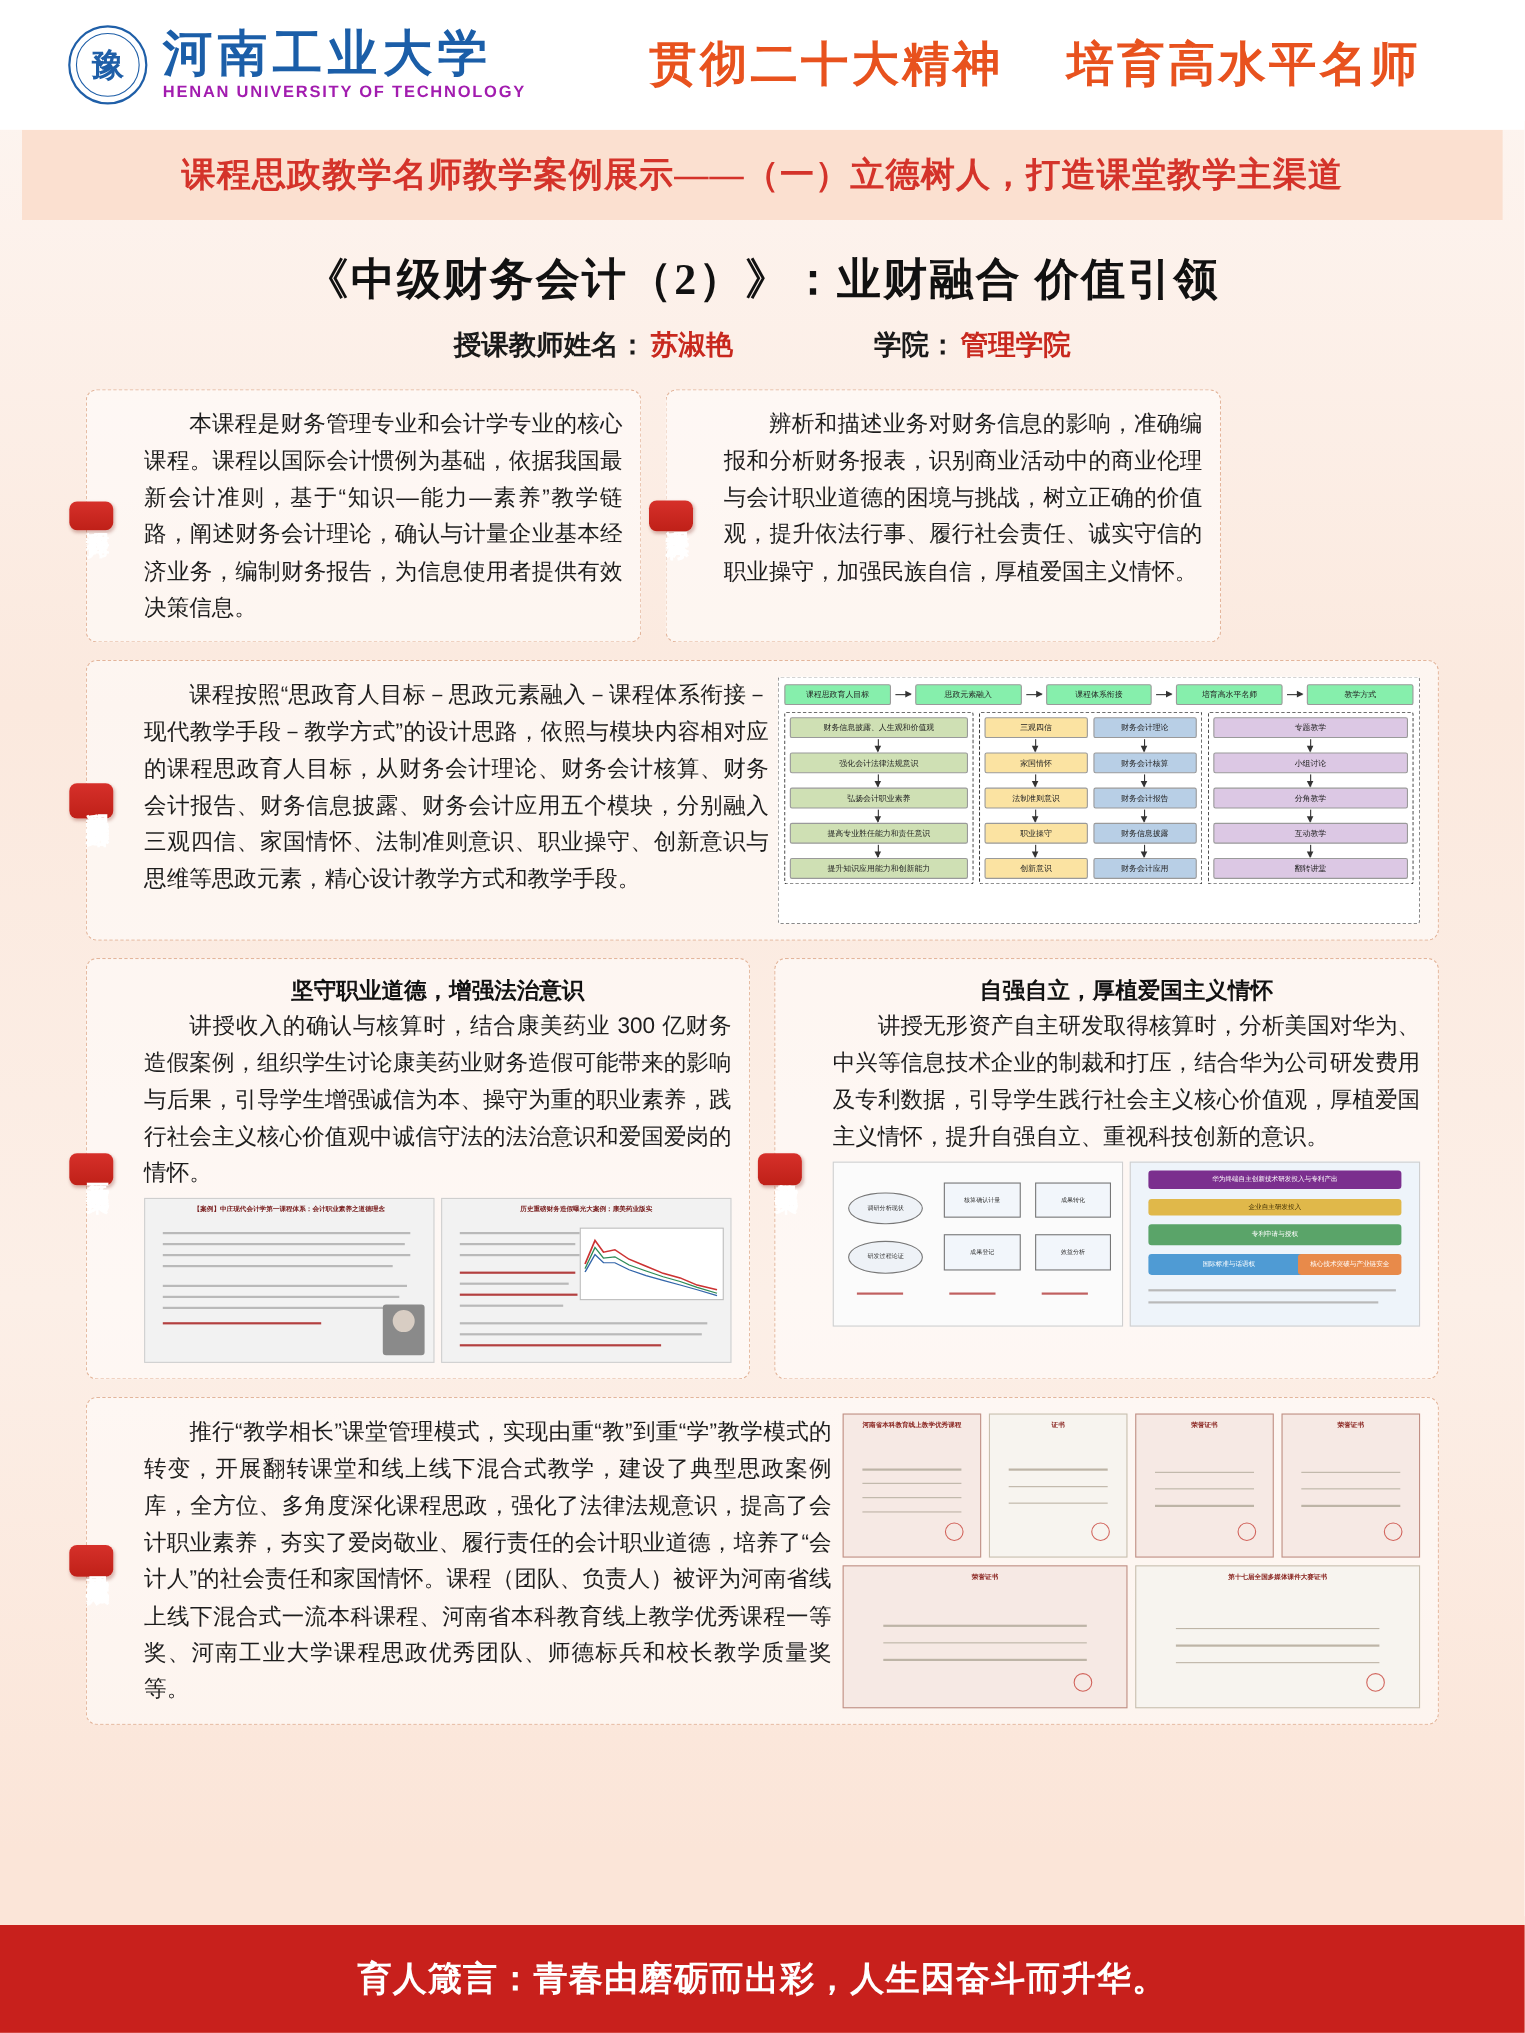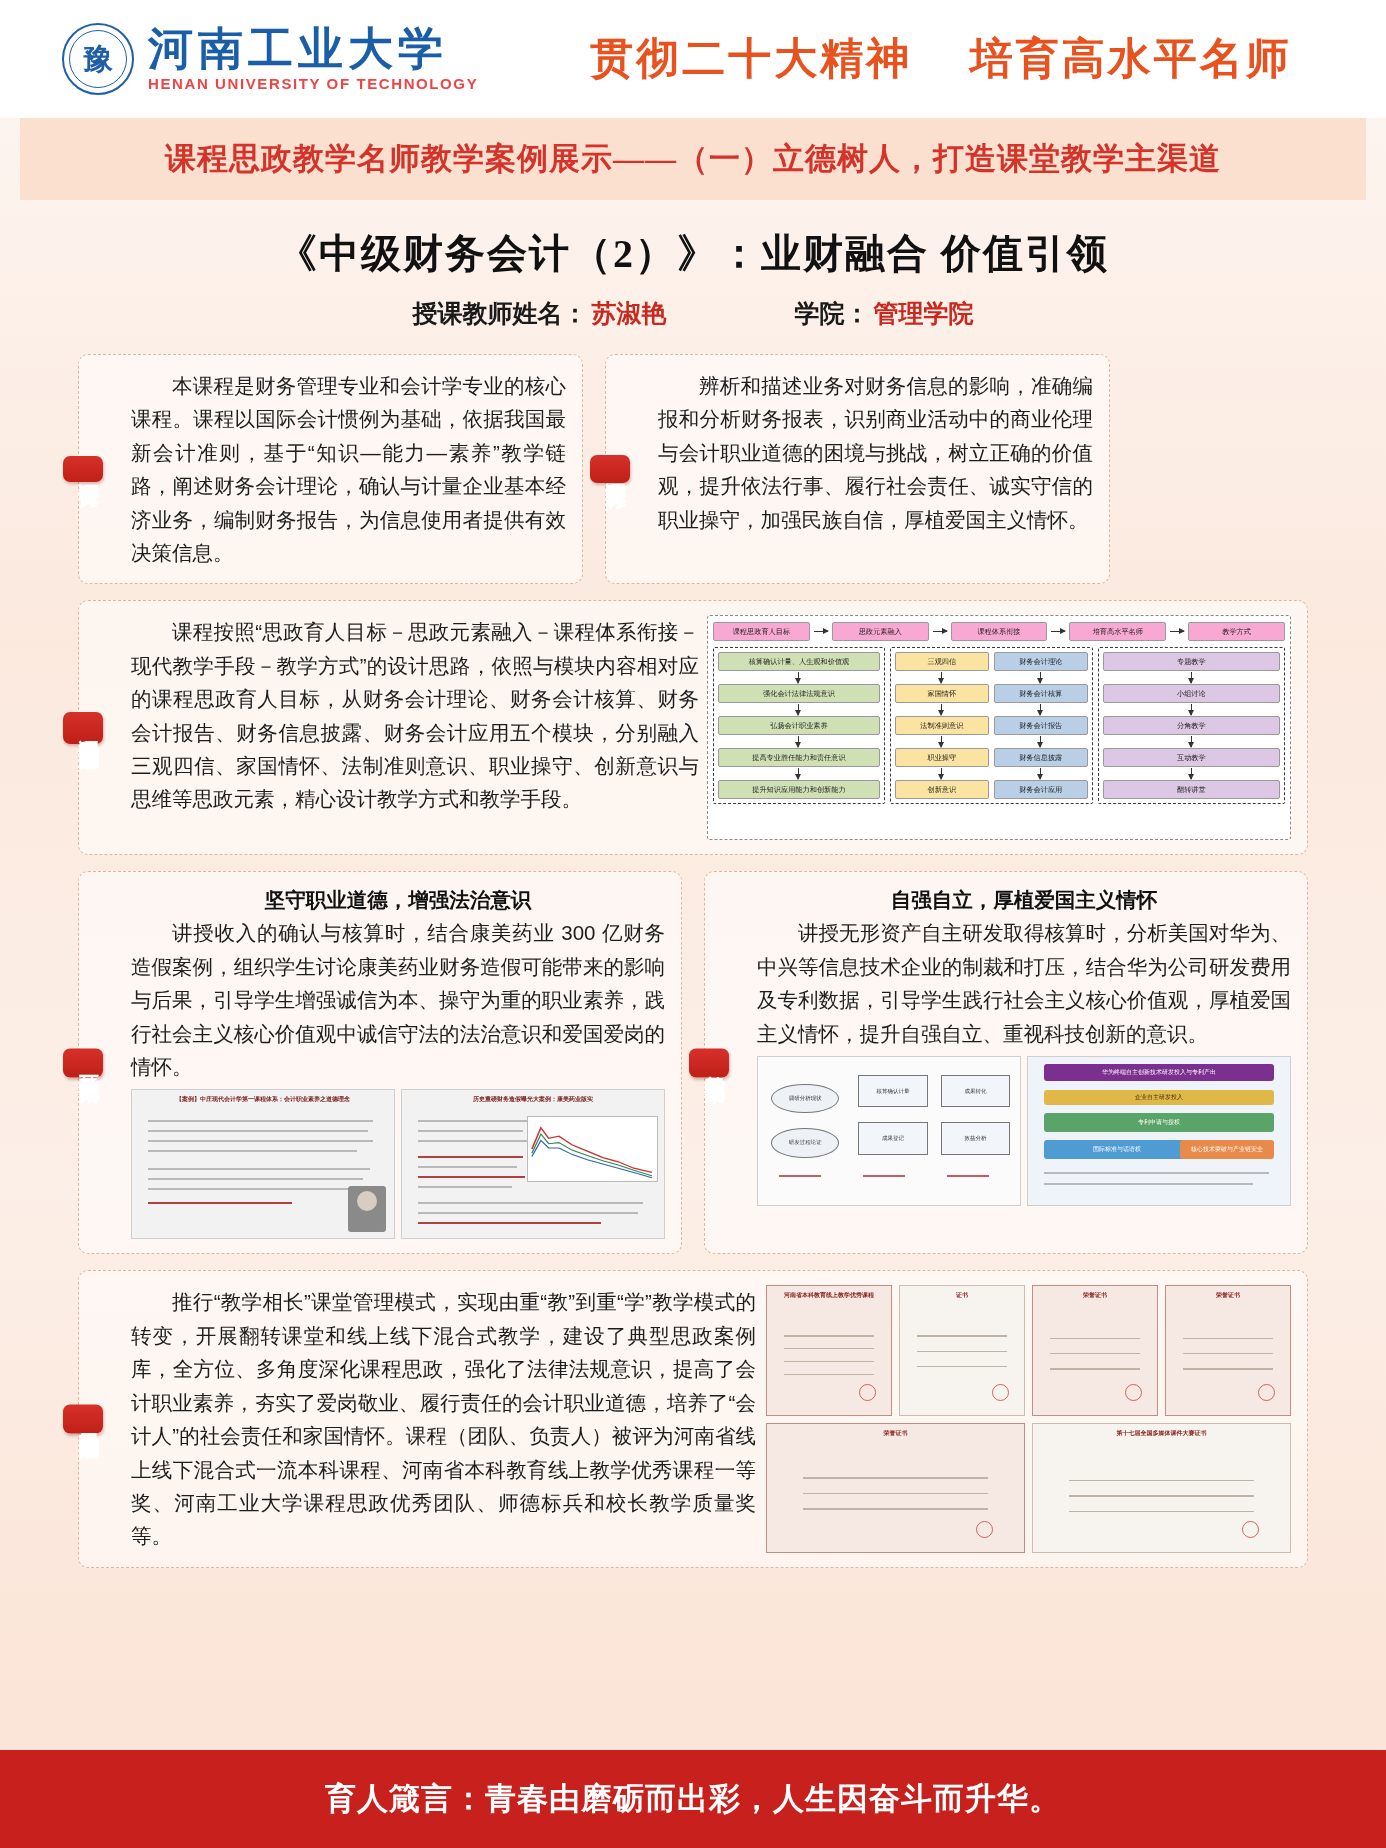--- a/index.html
+++ b/index.html
@@ -44,21 +44,21 @@
     color: #1f5fa8; font-size: 30px; font-weight: bold;
     font-family: "Liberation Serif", serif;
   }
   .uni-names { display: flex; flex-direction: column; gap: 2px; }
   .uni-cn {
     font-size: 45px; font-weight: bold; color: #1b5ea8;
     letter-spacing: 5px; line-height: 1.05;
     font-family: "Liberation Serif", serif;
   }
   .uni-en {
-    font-size: 15px; color: #ef4444; letter-spacing: 1.6px;
+    font-size: 15px; color: #a21caf; letter-spacing: 1.6px;
     font-weight: bold;
   }
   .header-slogan {
     margin-left: 112px;
     font-size: 43px; font-weight: bold; color: #e8521e;
     letter-spacing: 3px;
     font-family: "Liberation Serif", serif;
     white-space: nowrap;
   }
   .slogan-gap { display: inline-block; width: 30px; }
@@ -151,21 +151,21 @@
     padding: 6px 5px 6px 5px;
     min-height: 225px;
   }
   .flow-top { display: flex; align-items: center; gap: 4px; margin-bottom: 6px; }
   .fnode {
     font-size: 7.2px; line-height: 1.25; text-align: center;
     padding: 4px 2px; border: 0.8px solid #9a9a9a;
     border-radius: 2px; color: #222;
     font-family: "Liberation Sans", sans-serif;
   }
-  .fnode.peach { background: #f9a8d4; }
+  .fnode.peach { background: #86efac; }
   .fnode.green { background: #cfe0b4; }
   .fnode.yellow{ background: #fbe3a2; }
   .fnode.blue  { background: #b8cfe6; }
   .fnode.pink  { background: #f3b0b8; }
   .fnode.violet{ background: #dcc8e4; }
   .arrow-r {
     flex: none; width: 14px; height: 1px; background: #333;
     position: relative;
   }
   .arrow-r::after {
@@ -353,21 +353,21 @@
             <div class="arrow-r"></div>
             <div class="fnode peach" style="flex:1">培育高水平名师</div>
             <div class="arrow-r"></div>
             <div class="fnode peach" style="flex:1">教学方式</div>
           </div>
 
           <div class="flow-cols">
 
             <div class="fgroup" style="flex:1.05">
               <div class="fcol">
-                <div class="fnode green">核算确认计量、人生观和价值观</div>
+                <div class="fnode green">财务信息披露、人生观和价值观</div>
                 <div class="arrow-d"></div>
                 <div class="fnode green">强化会计法律法规意识</div>
                 <div class="arrow-d"></div>
                 <div class="fnode green">弘扬会计职业素养</div>
                 <div class="arrow-d"></div>
                 <div class="fnode green">提高专业胜任能力和责任意识</div>
                 <div class="arrow-d"></div>
                 <div class="fnode green">提升知识应用能力和创新能力</div>
               </div>
             </div>

